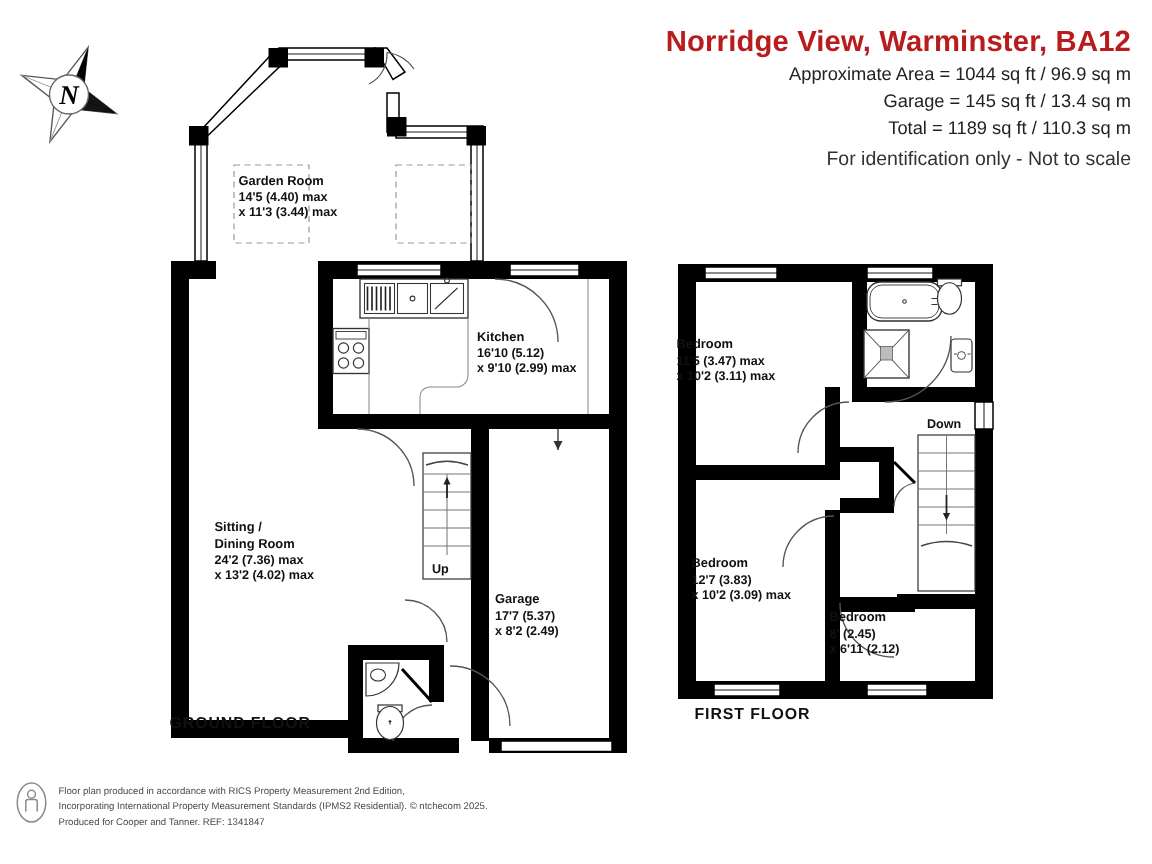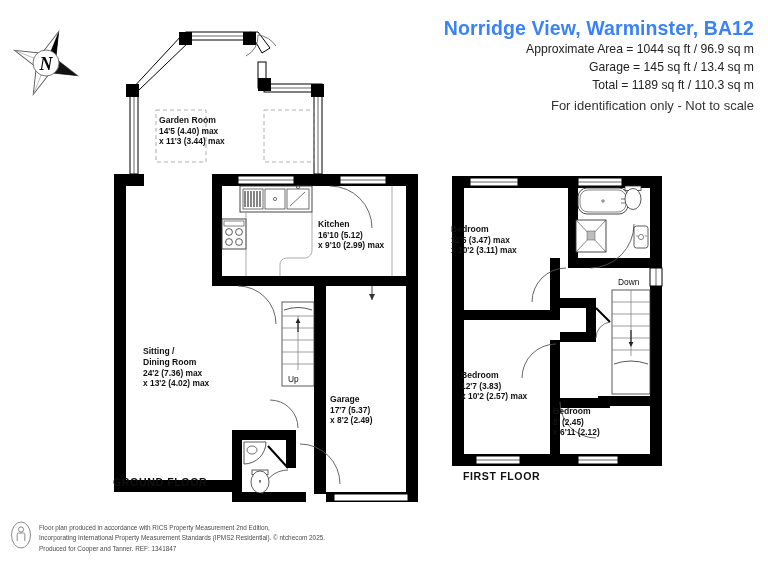--- a/index.html
+++ b/index.html
@@ -26,21 +26,21 @@
   .header {
     position: absolute;
     top: 16px;
     right: 14px;
     text-align: right;
   }
   .header-title {
     font-size: 19.5px;
     font-weight: bold;
     letter-spacing: 0.1px;
-    color: #3b82f6;
+    color: #b91c1c;
     line-height: 1.25;
     white-space: nowrap;
     text-align: right;
   }
   .header-line {
     font-size: 12.2px;
     color: #222;
     line-height: 1.38;
     white-space: nowrap;
     margin-top: 1px;
@@ -104,21 +104,21 @@
   #room-sitting  { left: 143px; top: 346px; width: 124px; }
   #room-garage   { left: 330px; top: 394px; width: 88px; }
   #room-bed1     { left: 451px; top: 224px; width: 118px; }
   #room-bed2     { left: 461px; top: 370px; width: 116px; }
   #room-bed3     { left: 553px; top: 406px; width: 104px; }
 
   .stair-label {
     position: absolute;
     font-size: 8.4px;
     color: #111;
-    font-weight: normal;
+    font-weight: bold;
   }
   #label-up   { left: 288px; top: 374px; }
   #label-down { left: 618px; top: 277px; }
 
   
   .footer {
     position: absolute;
     left: 10px;
     top: 520px;
     display: flex;
@@ -438,21 +438,21 @@
 
   <div class="room" id="room-bed1">
     <div class="rname">Bedroom</div>
     <div class="rdim">11'5 (3.47) max</div>
     <div class="rdim">x 10'2 (3.11) max</div>
   </div>
 
   <div class="room" id="room-bed2">
     <div class="rname">Bedroom</div>
     <div class="rdim">12'7 (3.83)</div>
-    <div class="rdim">x 10'2 (2.57) max</div>
+    <div class="rdim">x 10'2 (3.09) max</div>
   </div>
 
   <div class="room" id="room-bed3">
     <div class="rname">Bedroom</div>
     <div class="rdim">8' (2.45)</div>
     <div class="rdim">x 6'11 (2.12)</div>
   </div>
 
   <div class="stair-label" id="label-up">Up</div>
   <div class="stair-label" id="label-down">Down</div>

